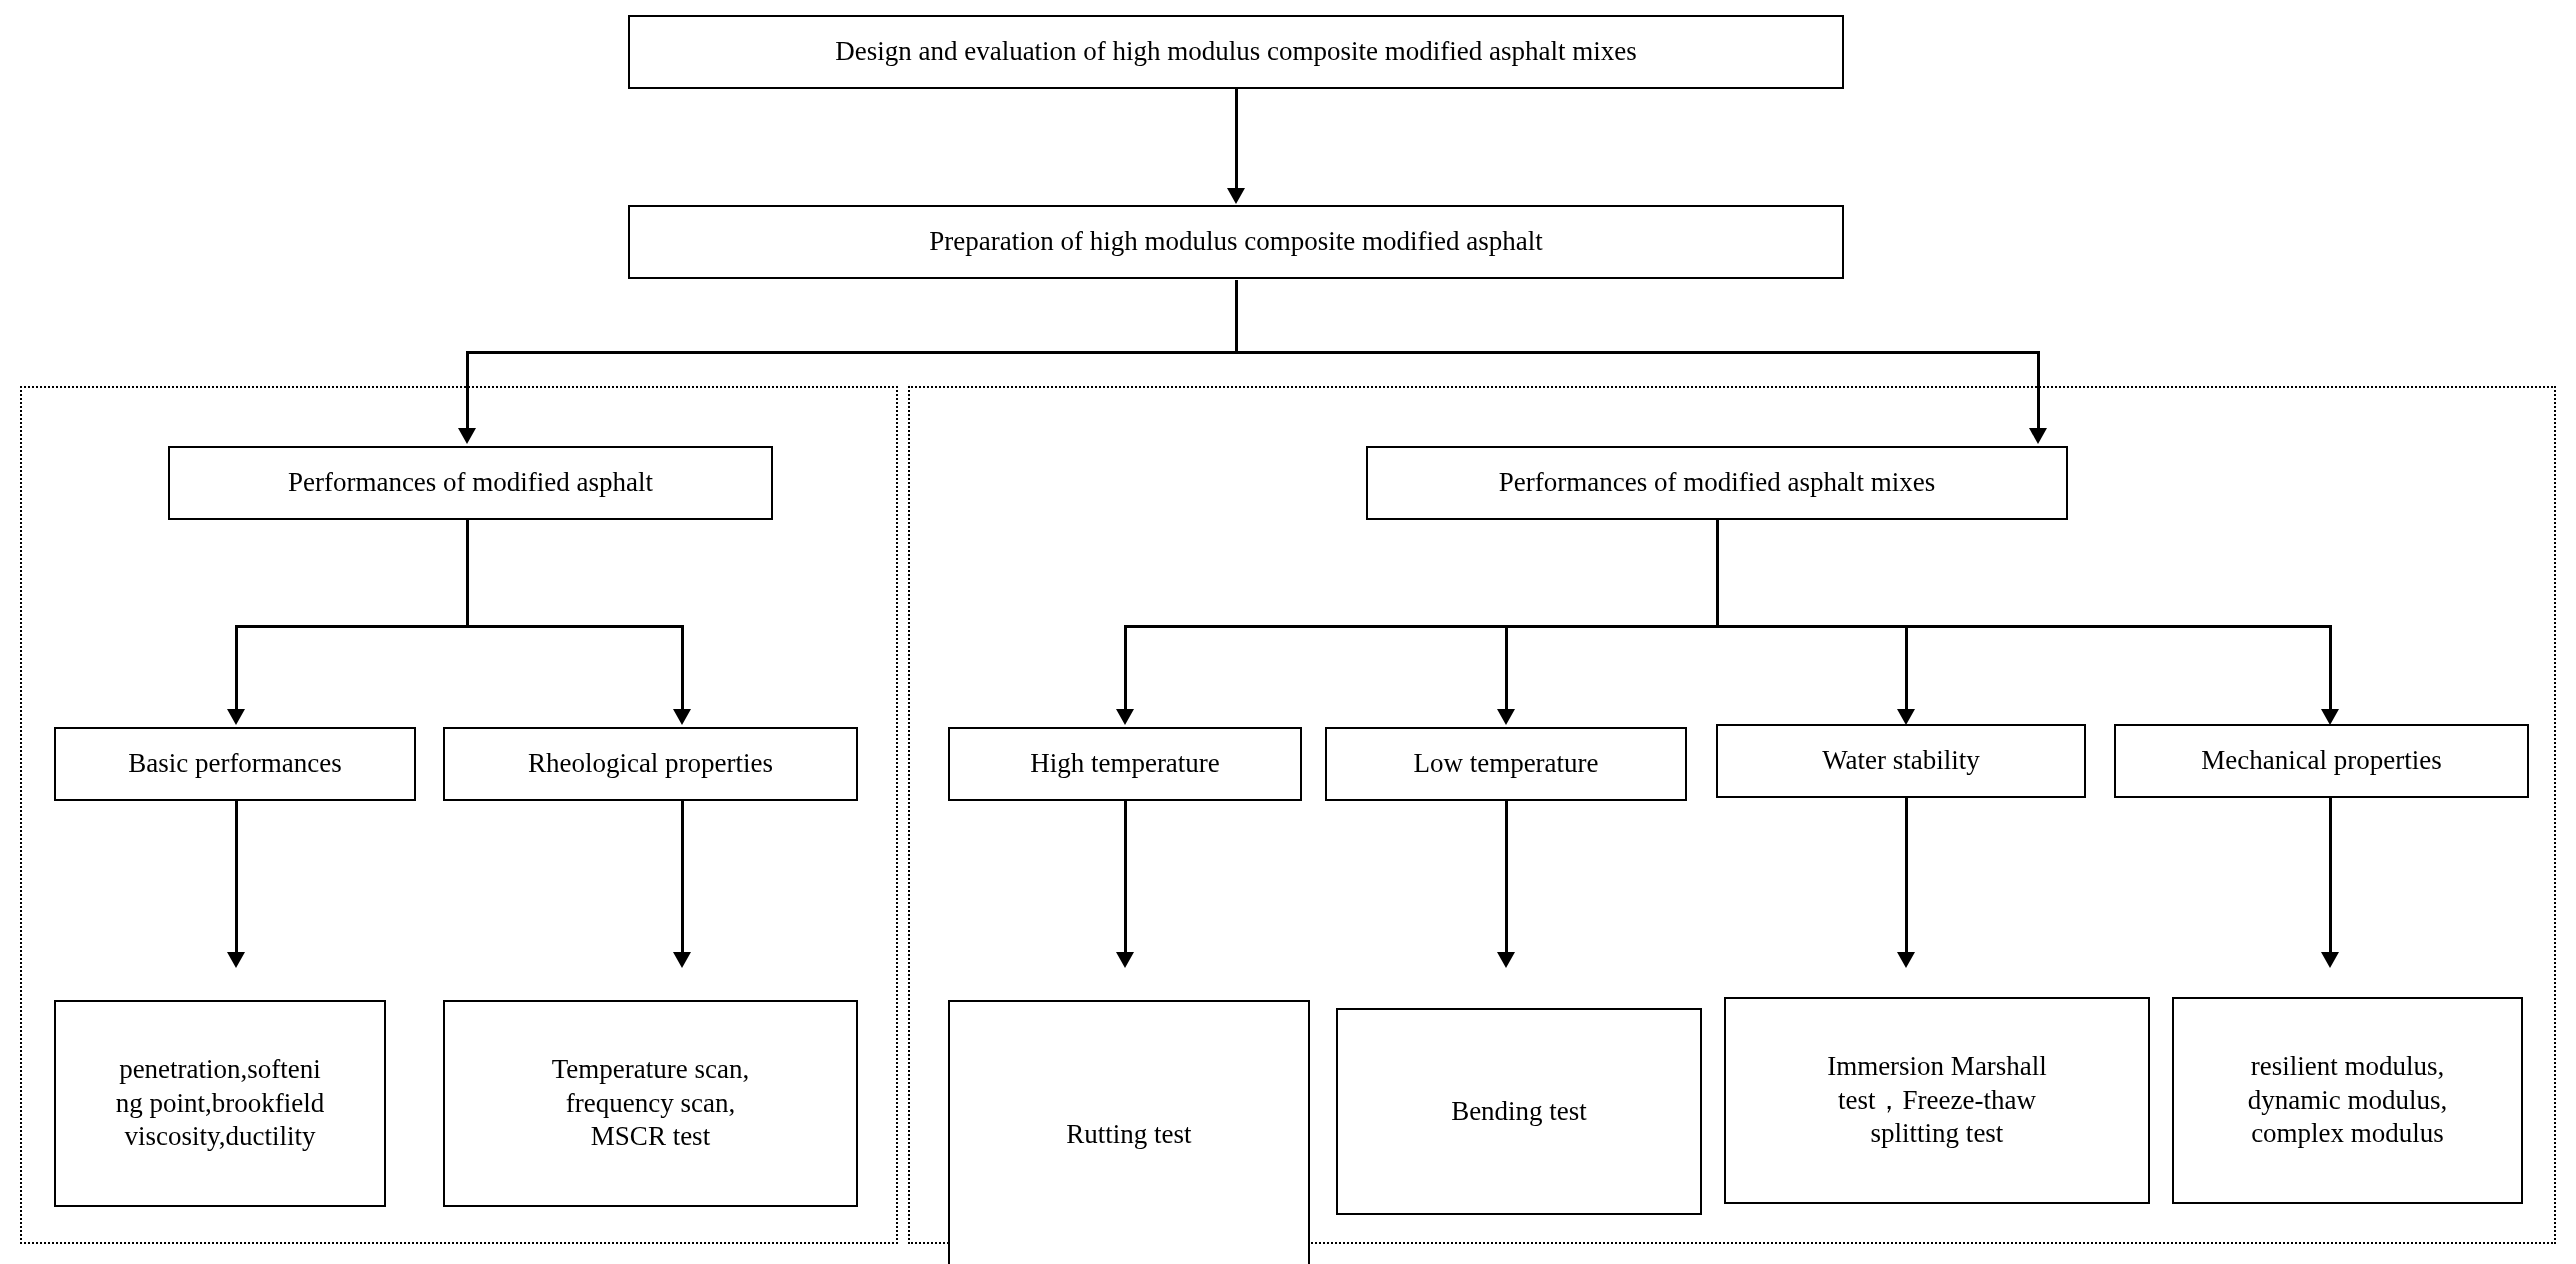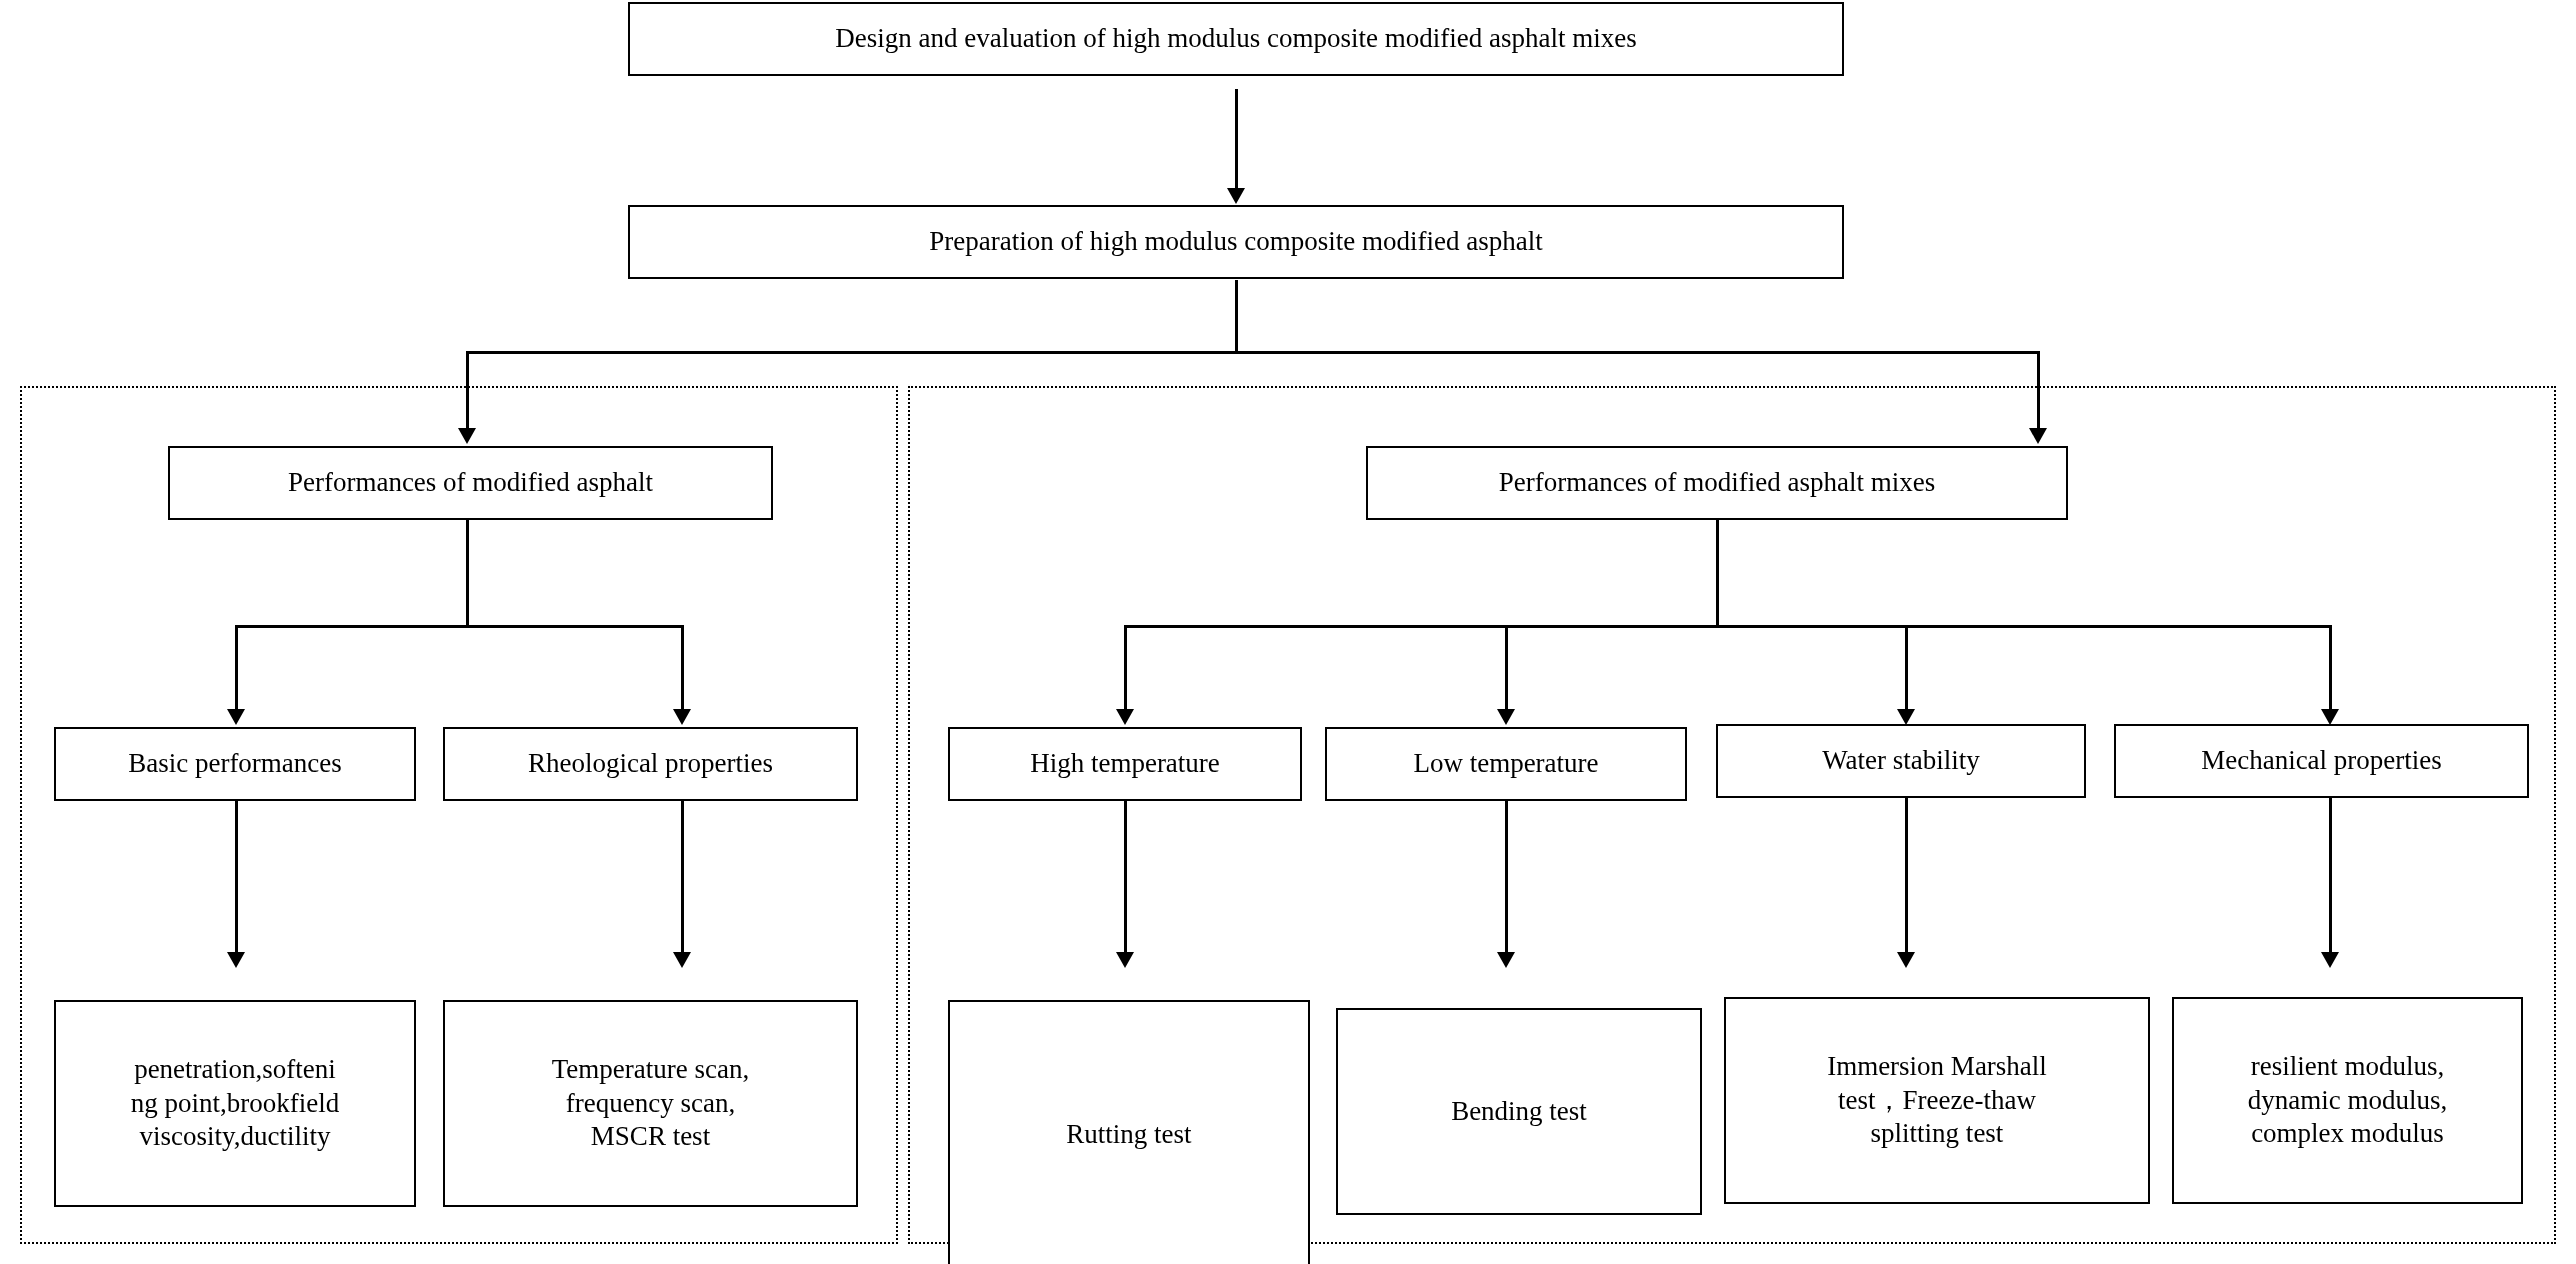--- a/index.html
+++ b/index.html
@@ -57,21 +57,21 @@
   }
 </style>
 </head>
 <body>
 
 <div id="canvas">
 
   <div class="dotted-group" style="left:20px; top:386px; width:878px; height:858px;"></div>
   <div class="dotted-group" style="left:908px; top:386px; width:1648px; height:858px;"></div>
 
-  <div class="node" style="left:628px; top:2px; width:1216px; height:74px;">
+  <div class="node" style="left:628px; top:15px; width:1216px; height:74px;">
     <span>Design and evaluation of high modulus composite modified asphalt mixes</span>
   </div>
 
   <div class="line vline" style="left:1235px; top:89px; height:101px;"></div>
   <div class="arrow" style="left:1227px; top:188px;"></div>
 
   <div class="node" style="left:628px; top:205px; width:1216px; height:74px;">
     <span>Preparation of high modulus composite modified asphalt</span>
   </div>
 
@@ -132,21 +132,21 @@
   <div class="arrow" style="left:673px; top:952px;"></div>
   <div class="line vline" style="left:1124px; top:801px; height:155px;"></div>
   <div class="arrow" style="left:1116px; top:952px;"></div>
   <div class="line vline" style="left:1505px; top:801px; height:155px;"></div>
   <div class="arrow" style="left:1497px; top:952px;"></div>
   <div class="line vline" style="left:1905px; top:798px; height:158px;"></div>
   <div class="arrow" style="left:1897px; top:952px;"></div>
   <div class="line vline" style="left:2329px; top:798px; height:158px;"></div>
   <div class="arrow" style="left:2321px; top:952px;"></div>
 
-  <div class="node" style="left:54px; top:1000px; width:362px; height:207px;">
+  <div class="node" style="left:54px; top:1000px; width:332px; height:207px;">
     <span>penetration,softeni
 ng point,brookfield
 viscosity,ductility</span>
   </div>
   <div class="node" style="left:443px; top:1000px; width:415px; height:207px;">
     <span>Temperature scan,
 frequency scan,
 MSCR test</span>
   </div>
   <div class="node" style="left:948px; top:1000px; width:362px; height:269px;">

